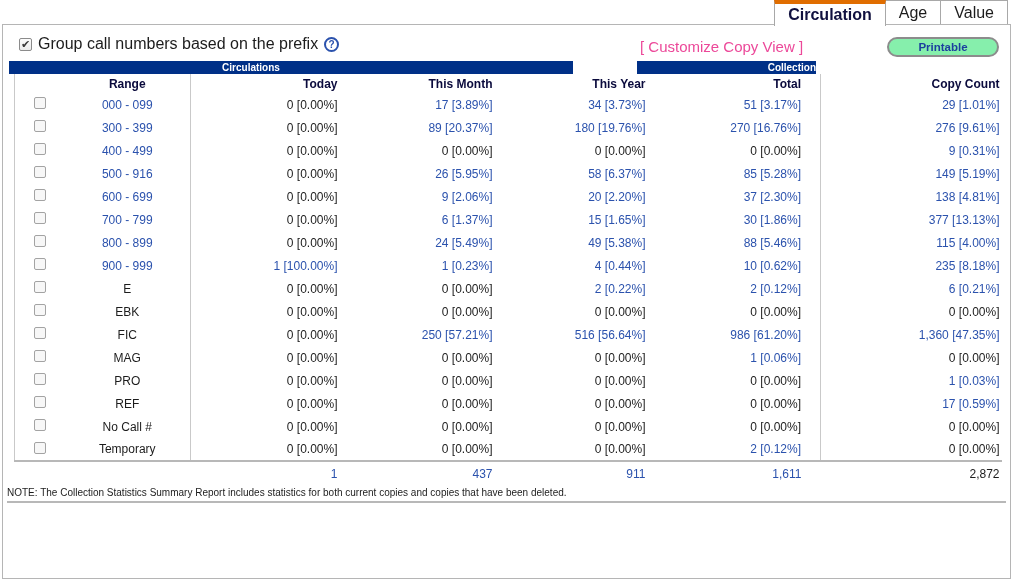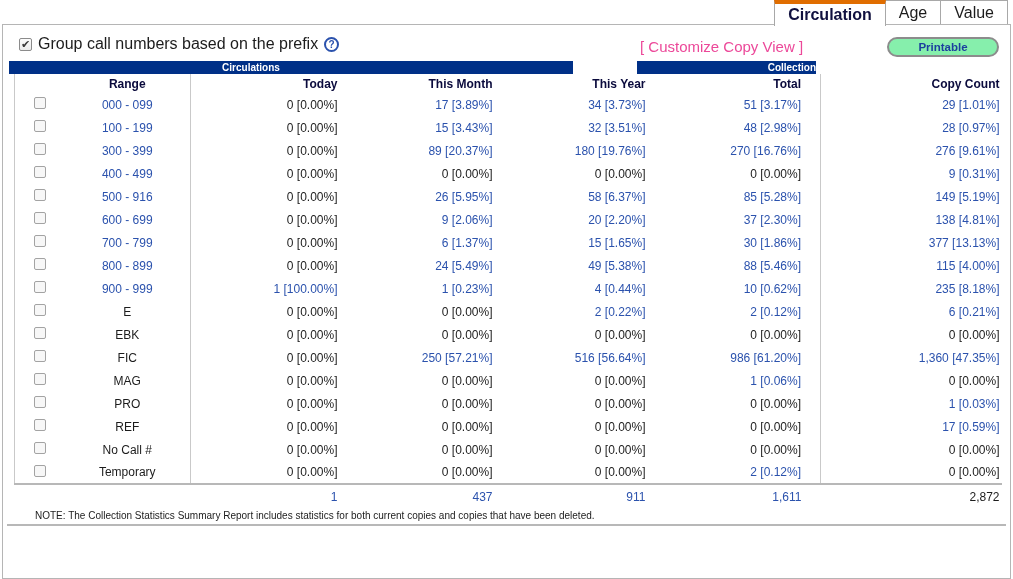--- a/index.html
+++ b/index.html
@@ -64,21 +64,21 @@
   tr.hdr th.b-l, tr.data td.b-l { border-left:1px solid #c9c9c9; }
   tr.hdr .edge, tr.data .edge { border-left:1px solid #c9c9c9; }
   .lnk { color:#2b52ad; cursor:pointer; }
   .plain { color:#1c1c1c; }
   .rowcb {
     width:12px; height:12px; border:1px solid #a3a3a3; border-radius:2px;
     background:#f7f7f7; display:inline-block; cursor:pointer;
   }
   tr.totals td { border-top:2px solid #b8b8b8; height:24px; }
   
-  .note { font-size:10px; color:#1c1c1c; padding:2px 0 0 4px; height:14px;margin-left:28px; }
+  .note { font-size:10px; color:#1c1c1c; padding:2px 0 0 4px; height:14px; }
   .bottomrule { height:2px; background:#b8b8b8; margin:2px 4px 0 4px; }
 </style>
 </head>
 <body>
 
 <div class="tabbar">
   <div class="tab active">
       <span>Circulation</span>
     </div>
   <div class="tab">
@@ -133,29 +133,20 @@
           <td class="al-c edge"><span class="rowcb"></span></td>
           <td class="al-c"><span class="lnk">000 - 099</span></td>
           <td class="al-r pr8 b-l"><span class="plain">0 [0.00%]</span></td>
           <td class="al-r pr8"><span class="lnk">17 [3.89%]</span></td>
           <td class="al-r pr8"><span class="lnk">34 [3.73%]</span></td>
           <td class="al-r pr19"><span class="lnk">51 [3.17%]</span></td>
           <td class="al-r pr2 b-l"><span class="lnk">29 [1.01%]</span></td>
         </tr>
         <tr class="data">
           <td class="al-c edge"><span class="rowcb"></span></td>
-          <td class="al-c"><span class="lnk">100 - 199</span></td>
-          <td class="al-r pr8 b-l"><span class="plain">0 [0.00%]</span></td>
-          <td class="al-r pr8"><span class="lnk">15 [3.43%]</span></td>
-          <td class="al-r pr8"><span class="lnk">32 [3.51%]</span></td>
-          <td class="al-r pr19"><span class="lnk">48 [2.98%]</span></td>
-          <td class="al-r pr2 b-l"><span class="lnk">28 [0.97%]</span></td>
-        </tr>
-        <tr class="data">
-          <td class="al-c edge"><span class="rowcb"></span></td>
           <td class="al-c"><span class="lnk">300 - 399</span></td>
           <td class="al-r pr8 b-l"><span class="plain">0 [0.00%]</span></td>
           <td class="al-r pr8"><span class="lnk">89 [20.37%]</span></td>
           <td class="al-r pr8"><span class="lnk">180 [19.76%]</span></td>
           <td class="al-r pr19"><span class="lnk">270 [16.76%]</span></td>
           <td class="al-r pr2 b-l"><span class="lnk">276 [9.61%]</span></td>
         </tr>
         <tr class="data">
           <td class="al-c edge"><span class="rowcb"></span></td>
           <td class="al-c"><span class="lnk">400 - 499</span></td>

